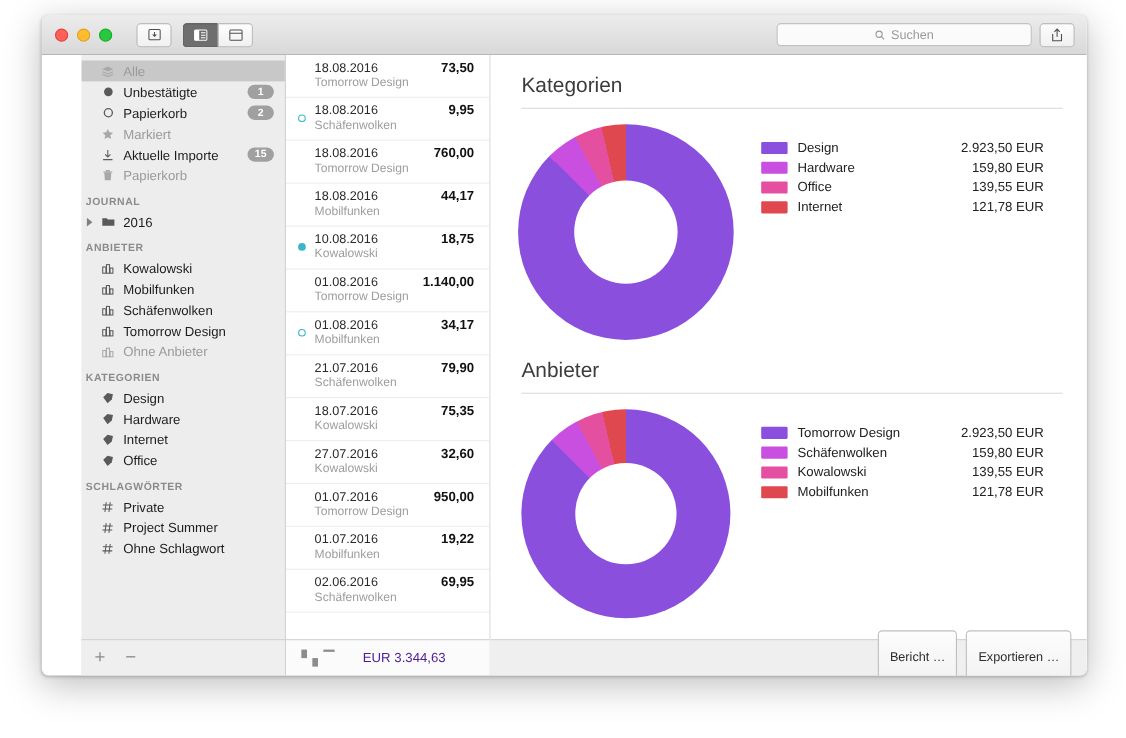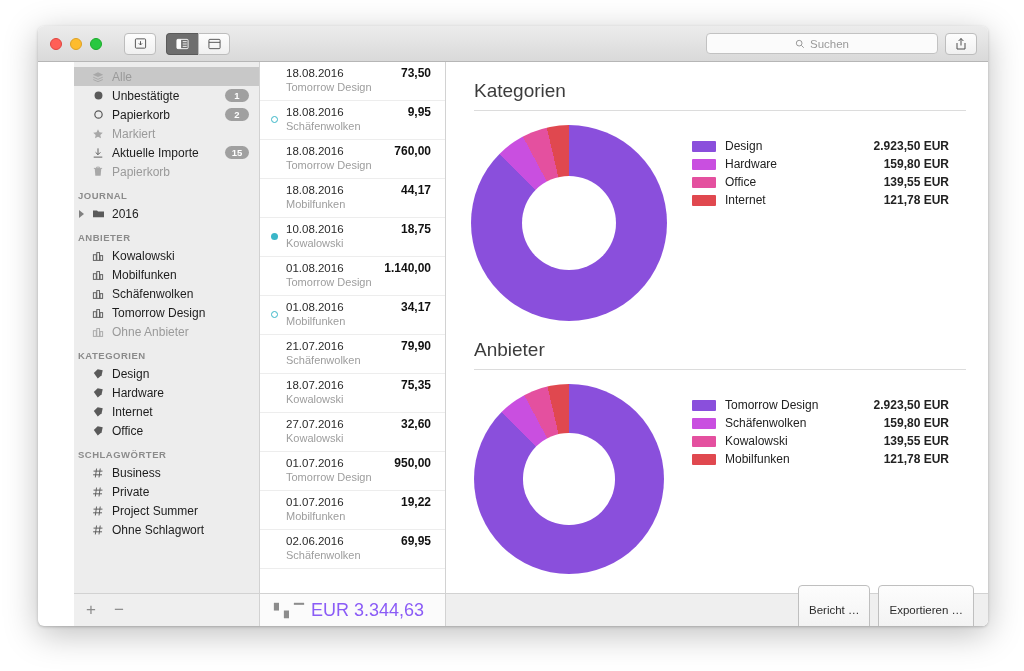--- a/index.html
+++ b/index.html
@@ -4,21 +4,21 @@
 <style>
   * { box-sizing: border-box; margin: 0; padding: 0; }
   html, body {
     width: 1024px; height: 671px;
     background: #ffffff;
     font-family: "Liberation Sans", sans-serif;
     overflow: hidden;
   }
   #window {
     position: absolute;
-    left: 38px; top: 26px;
+    left: 38px; top: 14px;
     width: 950px; height: 600px;
     background: #ffffff;
     border-radius: 6px;
     box-shadow: 0 8px 34px rgba(0,0,0,0.26), 0 1px 3px rgba(0,0,0,0.22);
     overflow: hidden;
     display: flex;
     flex-direction: column;
   }
 
   
@@ -146,21 +146,21 @@
   .li-dot.open { border: 1.4px solid #3ab6c8; background: transparent; }
   .li-dot.filled { background: #3ab6c8; }
 
   #list-foot {
     height: 33px; flex: 0 0 33px;
     border-top: 1px solid #d2d2d2;
     background: #fbfbfb;
     display: flex; align-items: center; padding: 0 14px;
   }
   #list-foot .bars { color: #8c8c8c; font-size: 13px; }
-  #list-total { flex: 1; text-align: center; font-size: 18px; color: #8b5cf6; }
+  #list-total { flex: 1; text-align: center; font-size: 12px; color: #4c1d95; }
 
   
   #main { flex: 1; background: #ffffff; display: flex; flex-direction: column; min-height: 0; }
   #main-scroll { flex: 1; overflow: hidden; padding: 0 18px; }
 
   .section-title {
     font-size: 19px; color: #3c3c3c; font-weight: normal;
     padding: 18px 0 8px 10px;
   }
   .section-rule { height: 1px; background: #dcdcdc; margin: 0 4px 0 10px; }
@@ -171,21 +171,21 @@
   .donut::after {
     content: ""; position: absolute; border-radius: 50%;
     background: #ffffff;
     left: 26%; top: 26%; width: 48%; height: 48%;
   }
 
   .legend { padding-top: 12px; margin-left: 18px; }
   .lg-row { display: flex; align-items: center; height: 18px; font-size: 12px; }
   .lg-sw { width: 24px; height: 11px; flex: 0 0 24px; margin-right: 9px; border-radius: 1px; }
   .lg-name { width: 118px; color: #222; }
-  .lg-val { width: 106px; text-align: right; color: #222; font-weight: bold; }
+  .lg-val { width: 106px; text-align: right; color: #222; }
 
   #main-foot {
     height: 33px; flex: 0 0 33px;
     border-top: 1px solid #d2d2d2;
     background: #efefef;
     display: flex; align-items: center; justify-content: flex-end;
     gap: 8px; padding-right: 14px;
   }
   .foot-btn {
     background: linear-gradient(to bottom,#fdfdfd,#f1f1f1);
@@ -407,29 +407,20 @@
           <div class="sb-row">
 
         <span class="sb-ico">
               <svg width="13" height="12" viewBox="0 0 14 14">
         <path d="M1.6 7.4L6.3 2.8l6.1 1.3-1.3 6-4.7 4.0z" fill="currentColor" stroke="none" transform="translate(0,-1.2) scale(0.96)"></path>
               </svg>
             </span>
         <span class="sb-label">Office</span>
       </div>
           <div class="sb-head">SCHLAGWÖRTER</div>
-          <div class="sb-row">
-
-        <span class="sb-ico">
-              <svg width="12" height="12" viewBox="0 0 14 14">
-        <path d="M5.3 1.8L3.9 12.2M9.6 1.8L8.2 12.2M1.8 4.8h10.4M1.3 9.1h10.4" stroke="currentColor" fill="none" stroke-width="1.1"></path>
-              </svg>
-            </span>
-        <span class="sb-label">Business</span>
-      </div>
           <div class="sb-row">
 
         <span class="sb-ico">
               <svg width="12" height="12" viewBox="0 0 14 14">
         <path d="M5.3 1.8L3.9 12.2M9.6 1.8L8.2 12.2M1.8 4.8h10.4M1.3 9.1h10.4" stroke="currentColor" fill="none" stroke-width="1.1"></path>
               </svg>
             </span>
         <span class="sb-label">Private</span>
       </div>
           <div class="sb-row">

